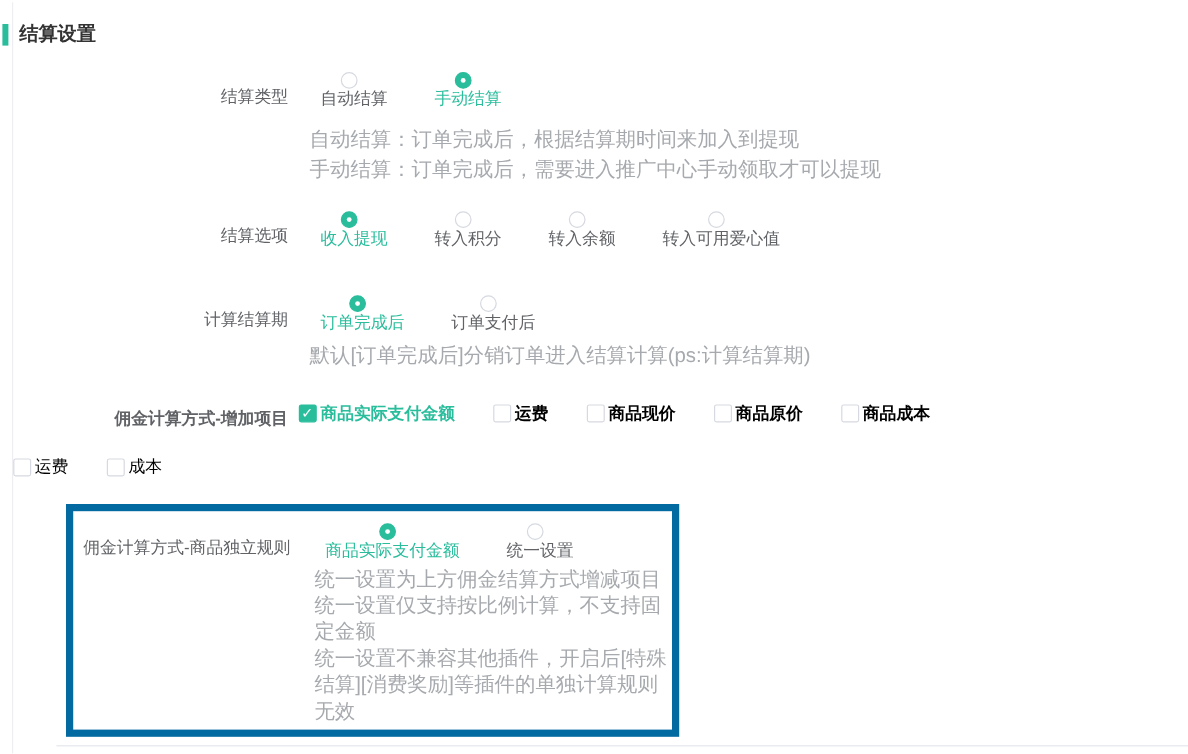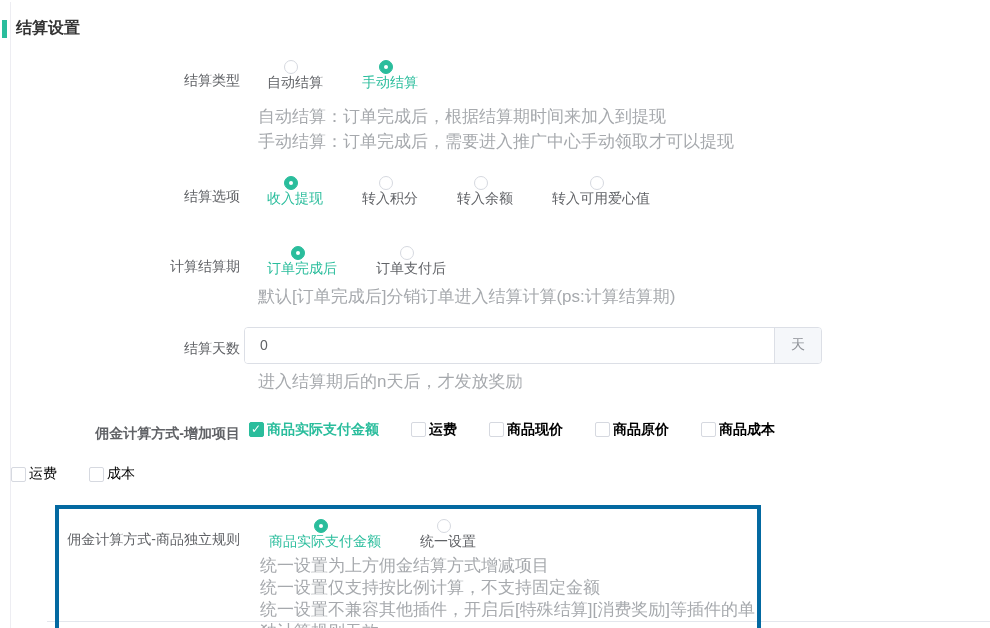--- a/index.html
+++ b/index.html
@@ -41,21 +41,21 @@
   .checkbox-item.checked .checkbox-text { color: #2abd9c; }
   .row-control.cb-control { margin-left: 9px; }
 
   
   .row-control.input-control { margin-left: 4px; }
   .input-group { display: flex; width: 578px; height: 37px; border: 1px solid #dcdfe6; border-radius: 4px; overflow: hidden; background: #fff; }
   .input-group input { flex: 1; border: none; outline: none; padding: 0 15px; font-size: 14px; color: #606266; font-family: "Liberation Sans", "DejaVu Sans", sans-serif; }
   .input-suffix { width: 47px; background: #f5f7fa; border-left: 1px solid #dcdfe6; display: flex; align-items: center; justify-content: center; font-size: 14px; color: #909399; }
 
   
-  .highlight-box { margin-left: 53px; margin-top: 22px; width: 706px; border: 4px solid #0369a1; padding: 10px 0 4px 0; }
+  .highlight-box { margin-left: 53px; margin-top: 22px; width: 511px; border: 6px solid #0369a1; padding: 10px 0 4px 0; }
   .highlight-box .row-label { width: 181px; }
   .highlight-box .row-control { margin-left: 20px; }
   .highlight-box .row-help { margin-left: 201px; line-height: 22px; margin-top: 4px; }
 
   
   .g1 { margin-top: 21px; }
   .g1 .row-help { margin-top: 12px; }
   .g2 { margin-top: 22px; }
   .g3 { margin-top: 38px; }
   .g3 .row-help { margin-top: 6px; }
@@ -134,34 +134,20 @@
           <span class="radio-circle"></span>
           <span class="radio-text">订单支付后</span>
         </label>
       </div>
     </div>
     <div class="row-help">
       <p>默认[订单完成后]分销订单进入结算计算(ps:计算结算期)</p>
     </div>
   </div>
 
-  <div class="form-group g4">
-    <div class="form-row">
-      <div class="row-label" style="line-height:37px;">结算天数</div>
-      <div class="row-control input-control">
-        <div class="input-group">
-          <input type="text" value="0" style="">
-          <span class="input-suffix">天</span>
-        </div>
-      </div>
-    </div>
-    <div class="row-help">
-      <p>进入结算期后的n天后，才发放奖励</p>
-    </div>
-  </div>
 
   <div class="form-group g5">
     <div class="form-row">
       <div class="row-label">佣金计算方式-增加项目</div>
       <div class="row-control cb-control">
         <label class="checkbox-item checked">
           <span class="checkbox-box"></span>
           <span class="checkbox-text">商品实际支付金额</span>
         </label>
         <label class="checkbox-item">

